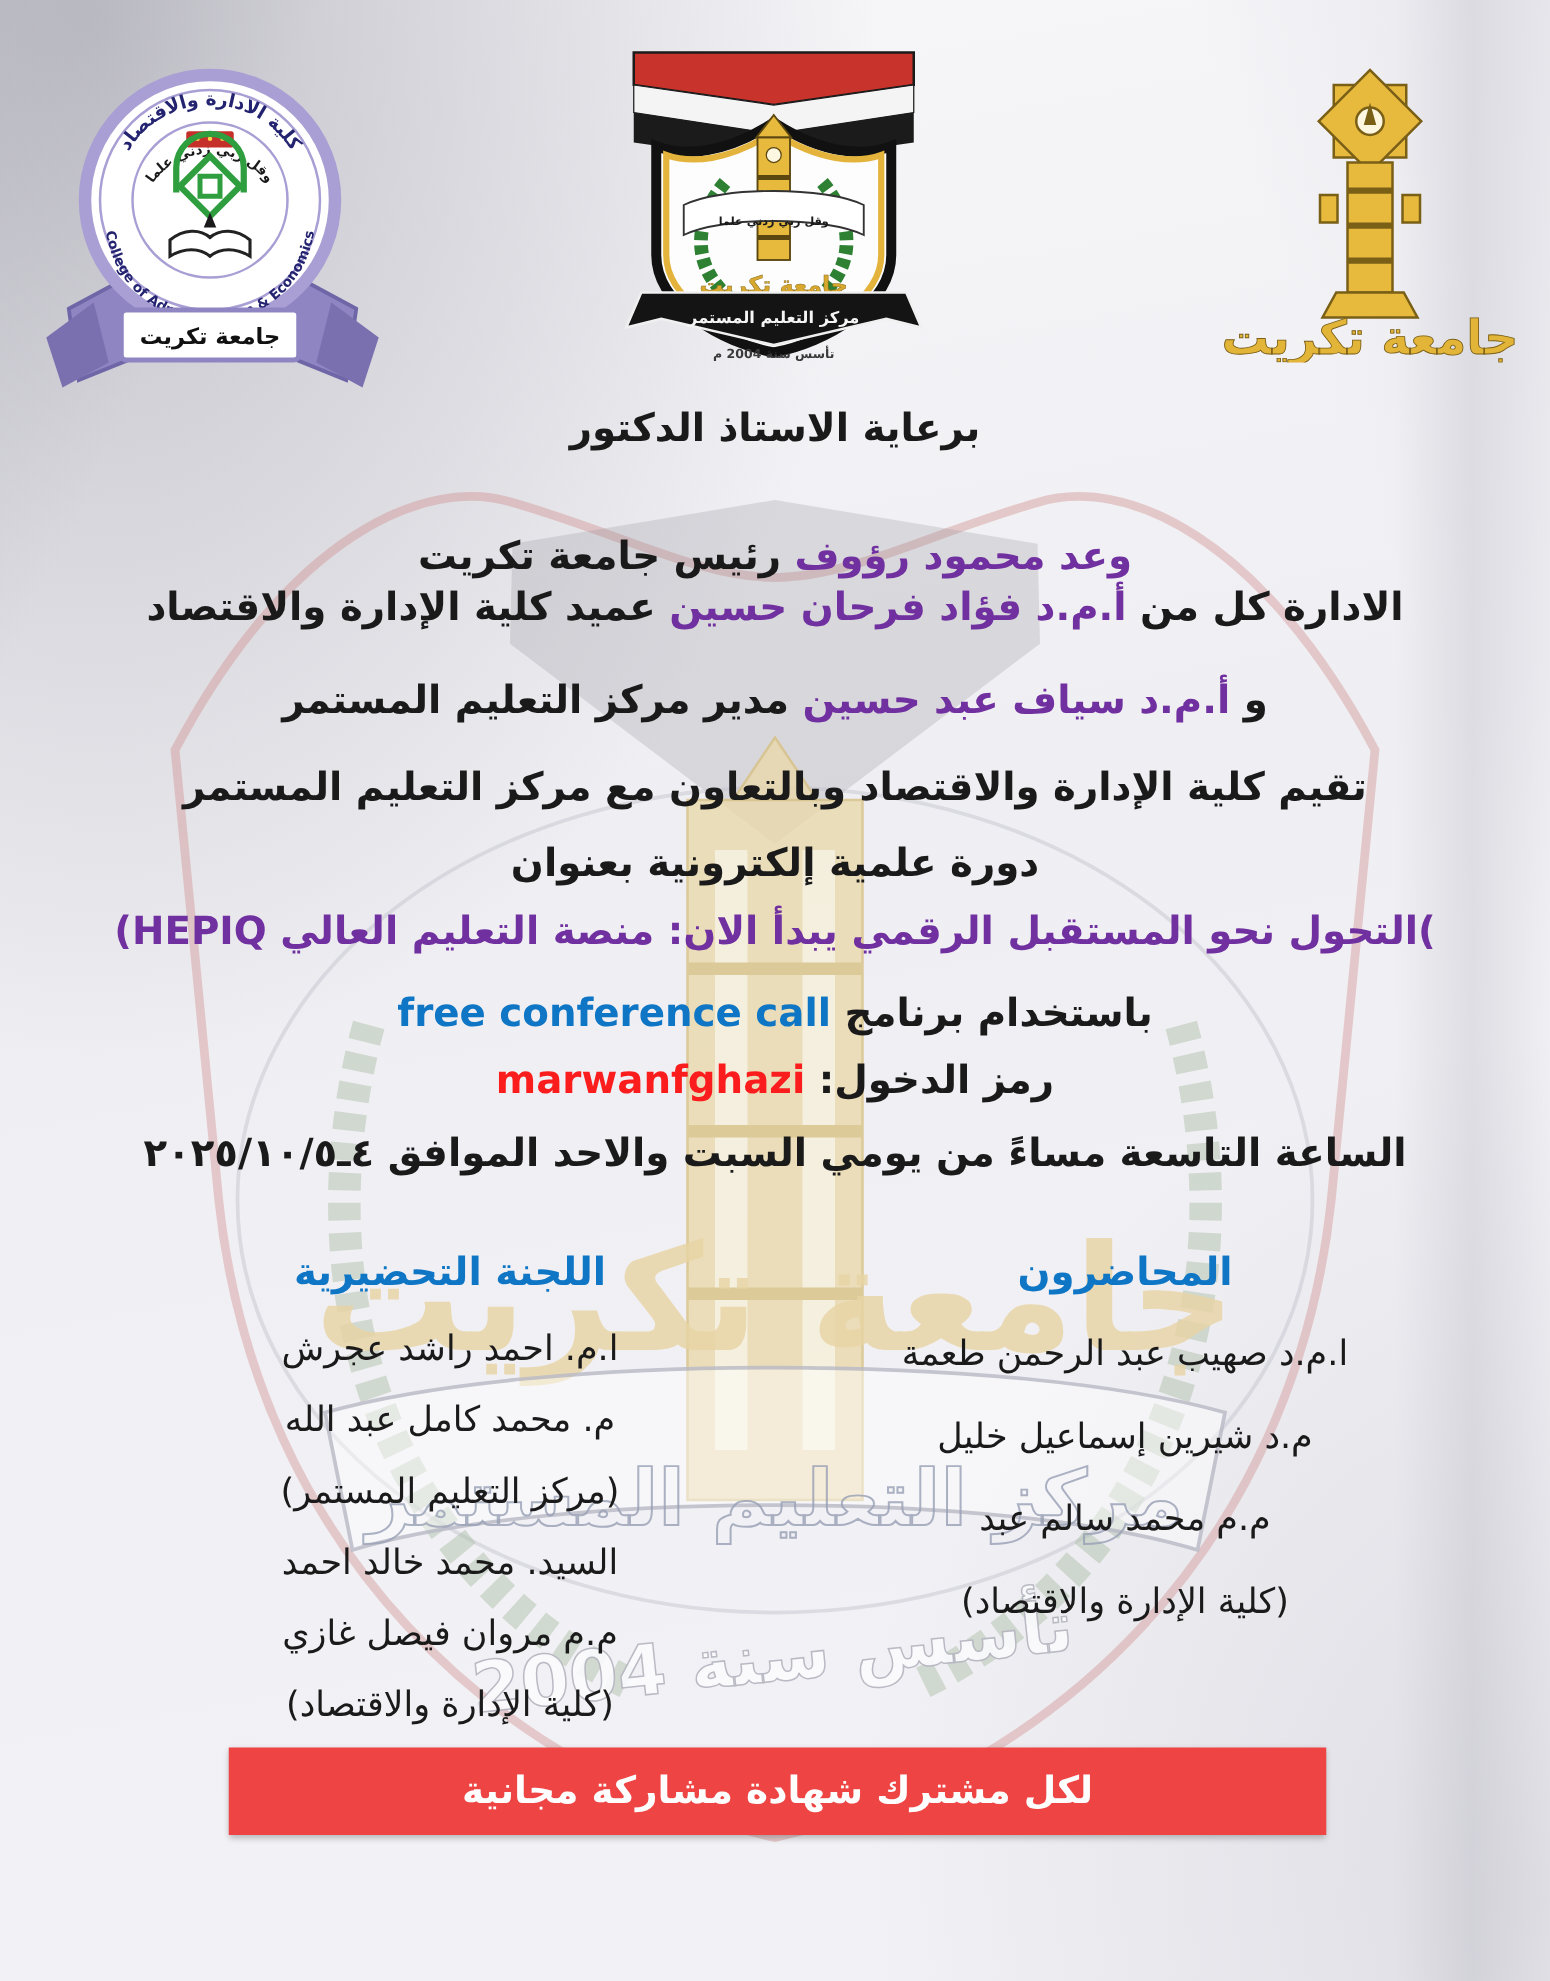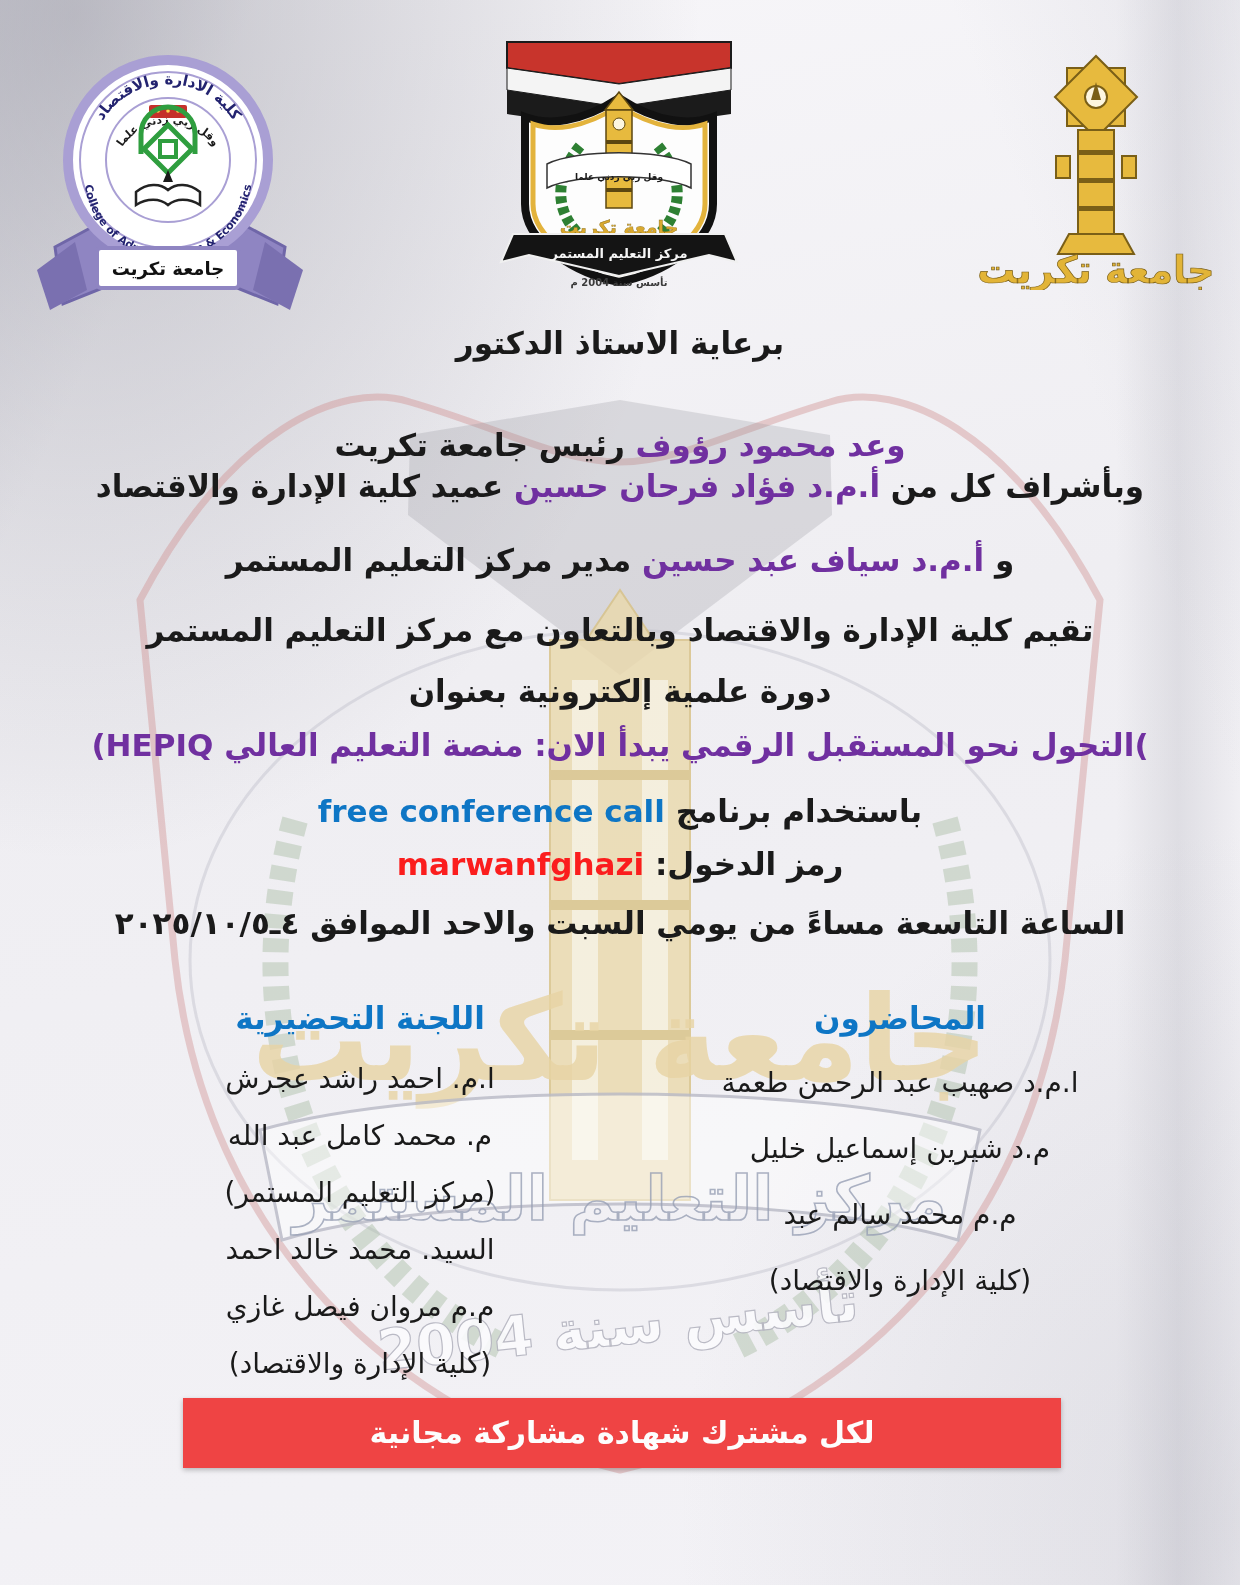--- a/index.html
+++ b/index.html
@@ -152,21 +152,21 @@
 <div class="line" style="top:325px;">
   <span>برعاية الاستاذ الدكتور</span>
 </div>
 
 <div class="line" style="top:395px;margin-top:32px;">
   <span class="purple">وعد محمود رؤوف</span>
   <span>رئيس جامعة تكريت</span>
 </div>
 
 <div class="line" style="top:468px;">
-  <span>وبأشراف كل من</span>
+  <span>الادارة كل من</span>
   <span class="purple">أ.م.د فؤاد فرحان حسين</span>
   <span>عميد كلية الإدارة والاقتصاد</span>
 </div>
 
 <div class="line" style="top:542px;">
   <span>و</span>
   <span class="purple">أ.م.د سياف عبد حسين</span>
   <span>مدير مركز التعليم المستمر</span>
 </div>
 

